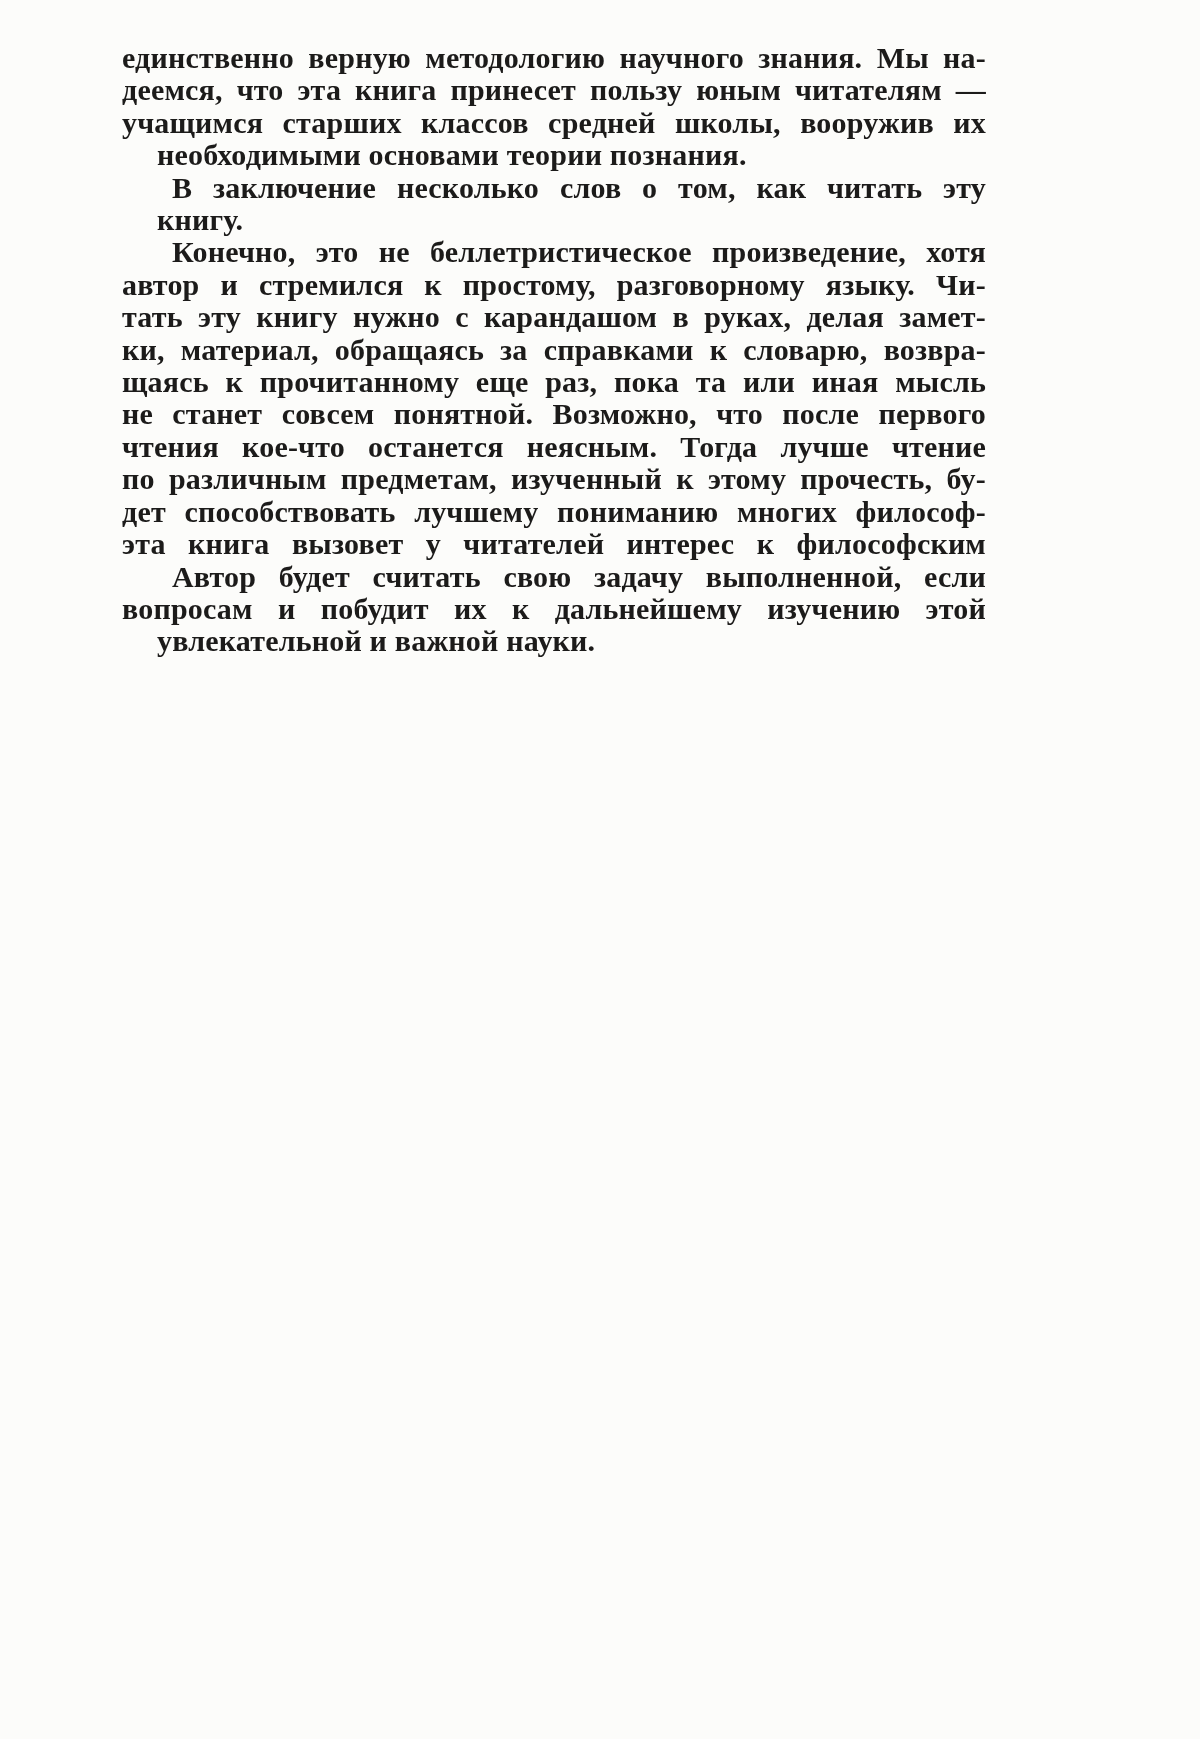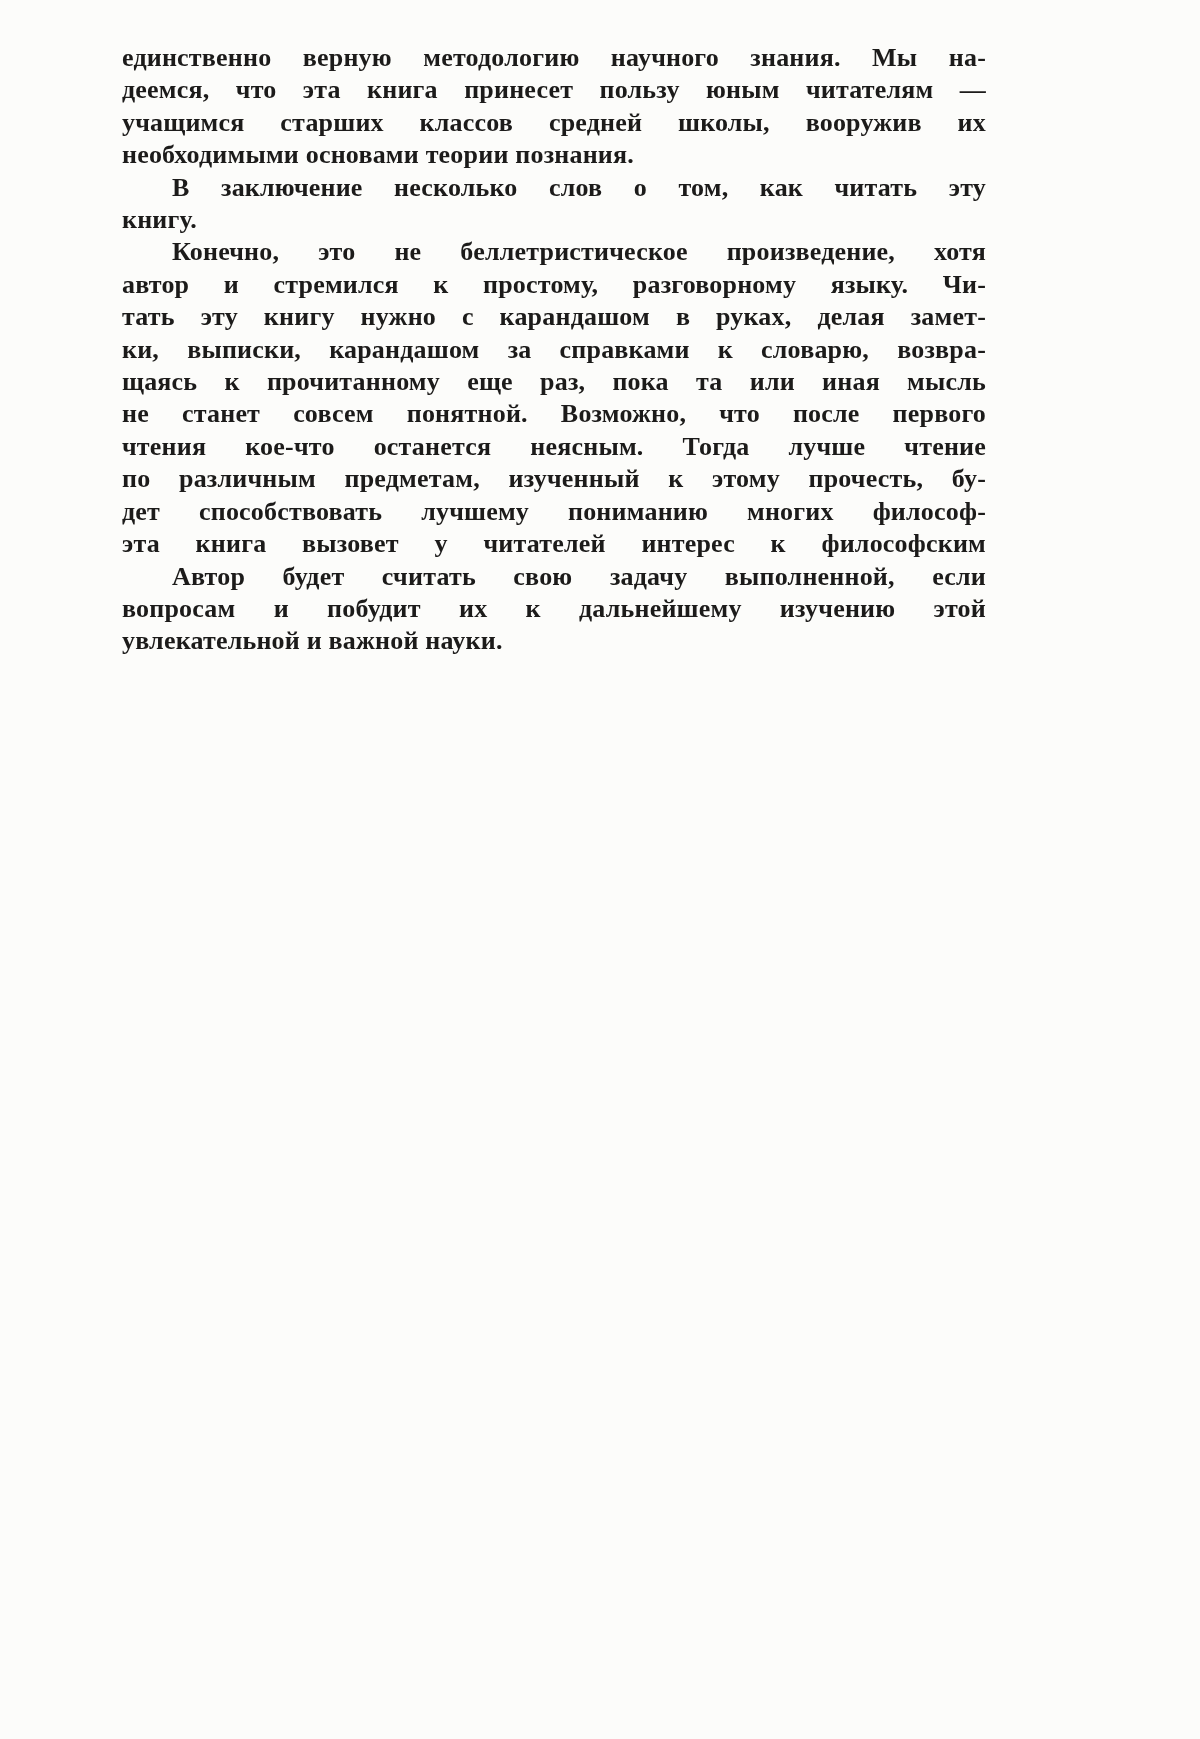--- a/index.html
+++ b/index.html
@@ -18,37 +18,38 @@
     width: 1200px;
     height: 1739px;
     background: #fcfcfa;
   }
   .text-block {
     position: absolute;
     left: 122px;
     top: 42px;
     width: 864px;
     color: #1c1b1a;
-    font-size: 26px;
+    font-size: 30px;
     font-weight: 600;
     letter-spacing: 0.2px;
   }
   .para {
     margin: 0;
     padding: 0;
   }
   .line {
     line-height: 32.4px;
     white-space: normal;
     text-align: justify;
     text-align-last: justify;
     -moz-text-align-last: justify;
   }
   .line.last {
     text-align-last: left;
+    margin-left: 35px;
     -moz-text-align-last: left;
   }
   .line.indent {
     text-indent: 50px;
   }
 </style>
 </head>
 <body style="background: rgb(252, 252, 250);">
 
 <div class="page" style="background: rgb(252, 252, 250);">
@@ -60,21 +61,21 @@
         <div class="line last">необходимыми основами теории познания.</div>
       </div>
       <div class="para">
         <div class="line indent">В заключение несколько слов о том, как читать эту</div>
         <div class="line last">книгу.</div>
       </div>
       <div class="para">
         <div class="line indent">Конечно, это не беллетристическое произведение, хотя</div>
         <div class="line">автор и стремился к простому, разговорному языку. Чи-</div>
         <div class="line">тать эту книгу нужно с карандашом в руках, делая замет-</div>
-        <div class="line">ки, выписки, карандашом за справками к словарю, возвра-</div>
+        <div class="line">ки, материал, обращаясь за справками к словарю, возвра-</div>
         <div class="line">щаясь к прочитанному еще раз, пока та или иная мысль</div>
         <div class="line">не станет совсем понятной. Возможно, что после первого</div>
         <div class="line">чтения кое-что останется неясным. Тогда лучше чтение</div>
         <div class="line">по различным предметам, изученный к этому прочесть, бу-</div>
         <div class="line">дет способствовать лучшему пониманию многих философ-</div>
       </div>
       <div class="para">
         <div class="line">эта книга вызовет у читателей интерес к философским</div>
         <div class="line indent">Автор будет считать свою задачу выполненной, если</div>
         <div class="line">вопросам и побудит их к дальнейшему изучению этой</div>

